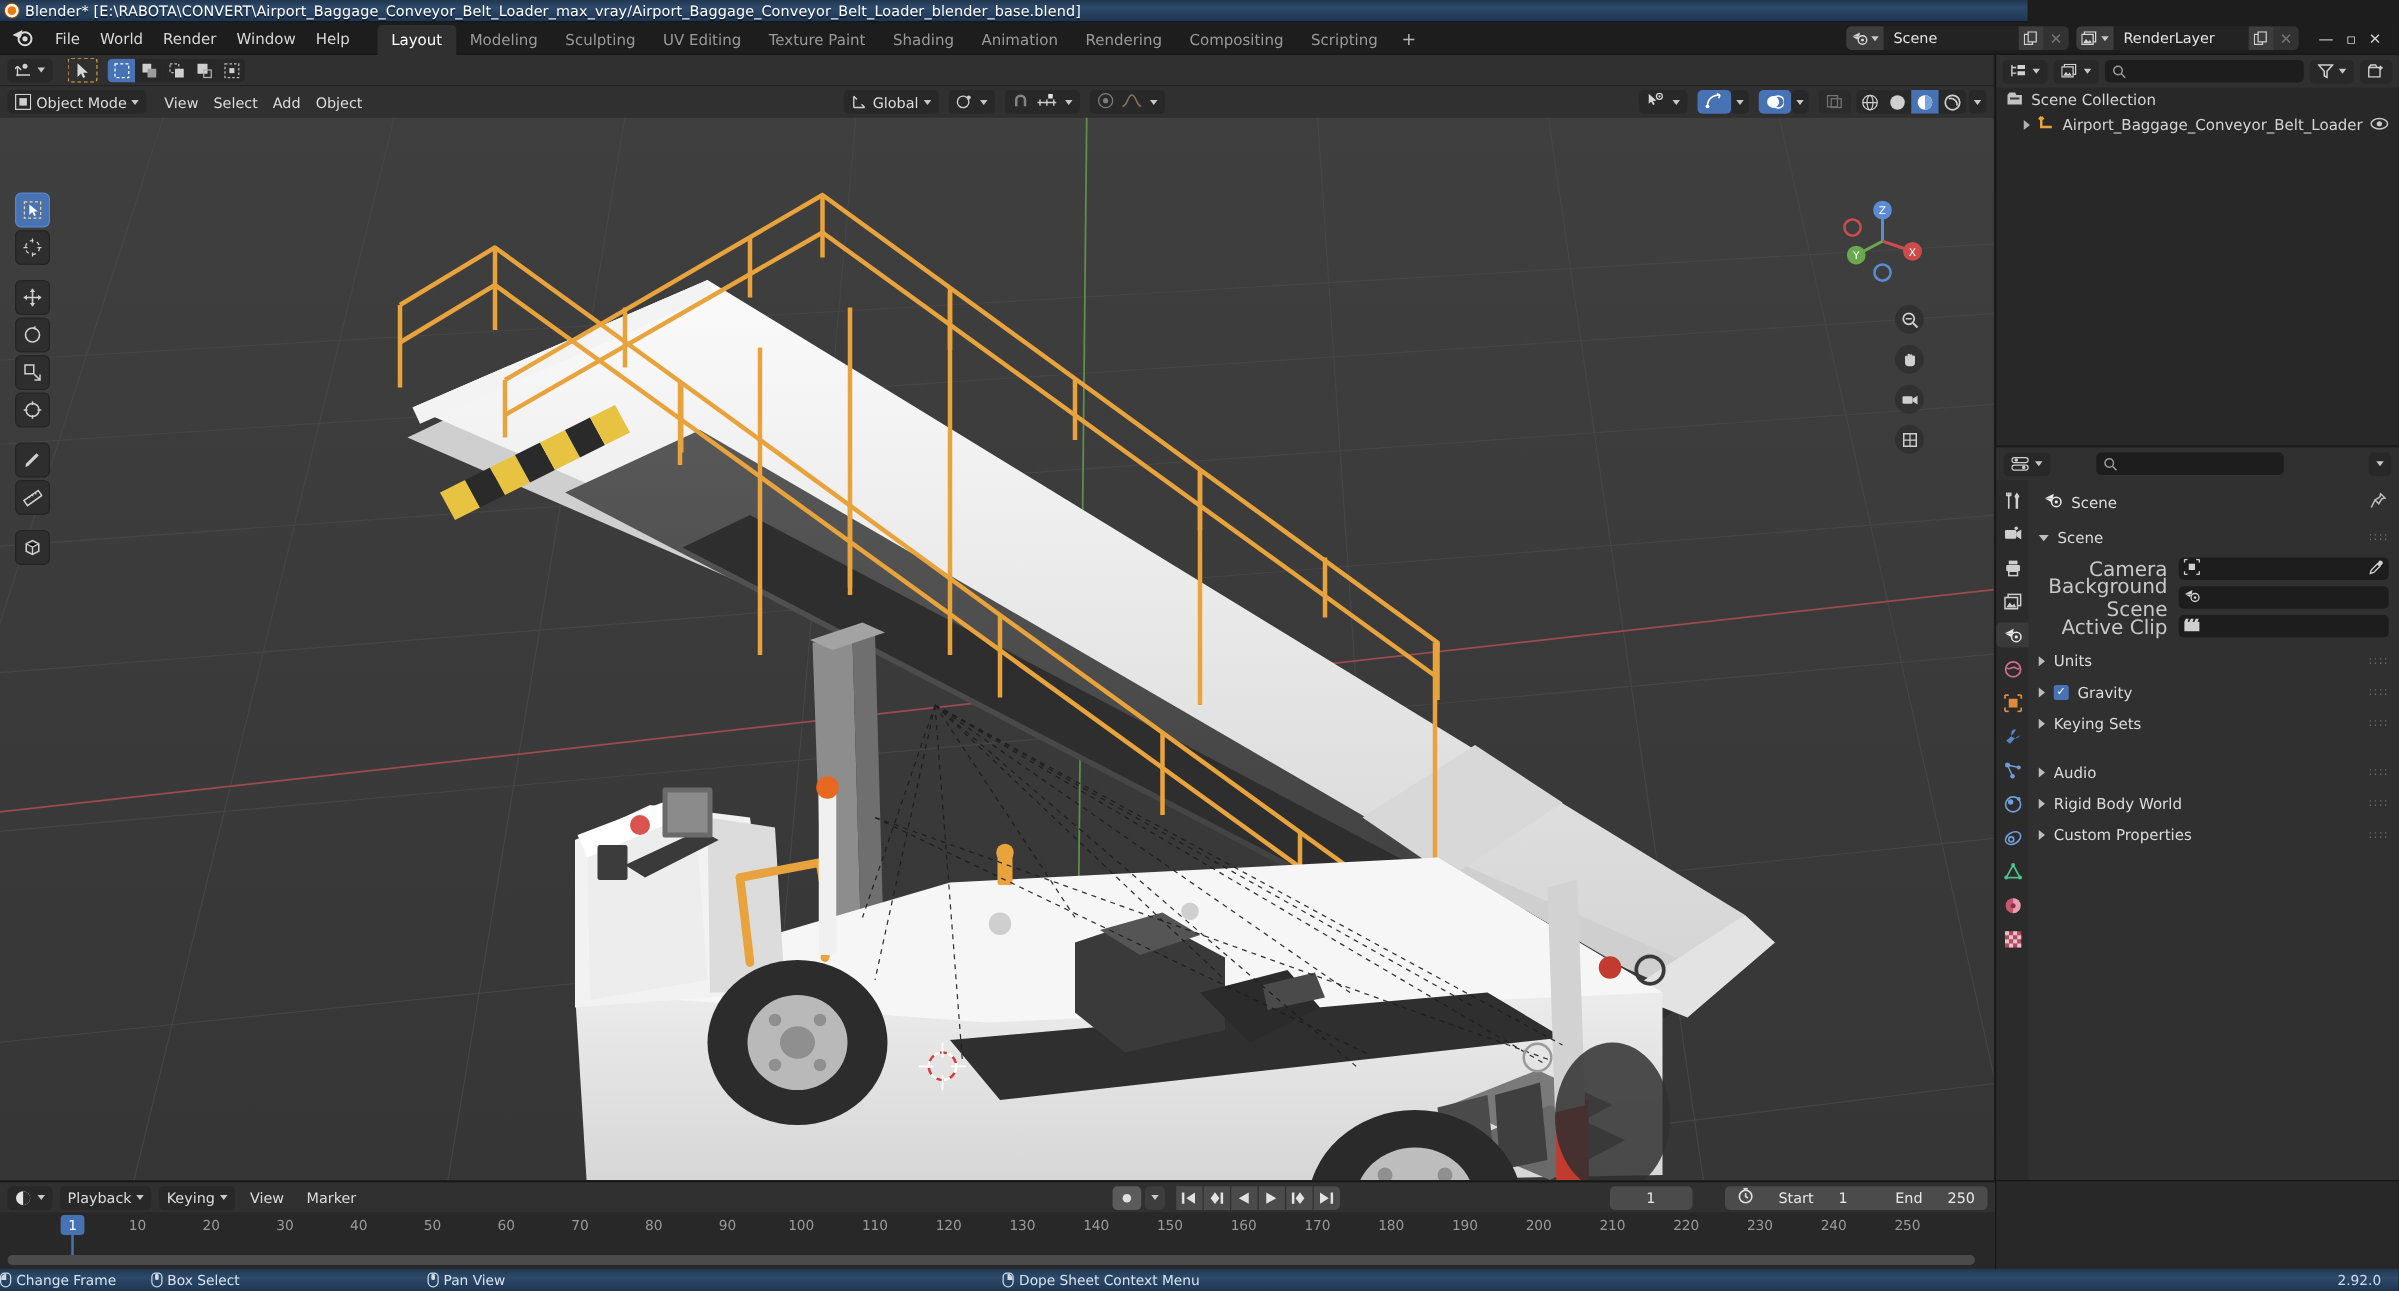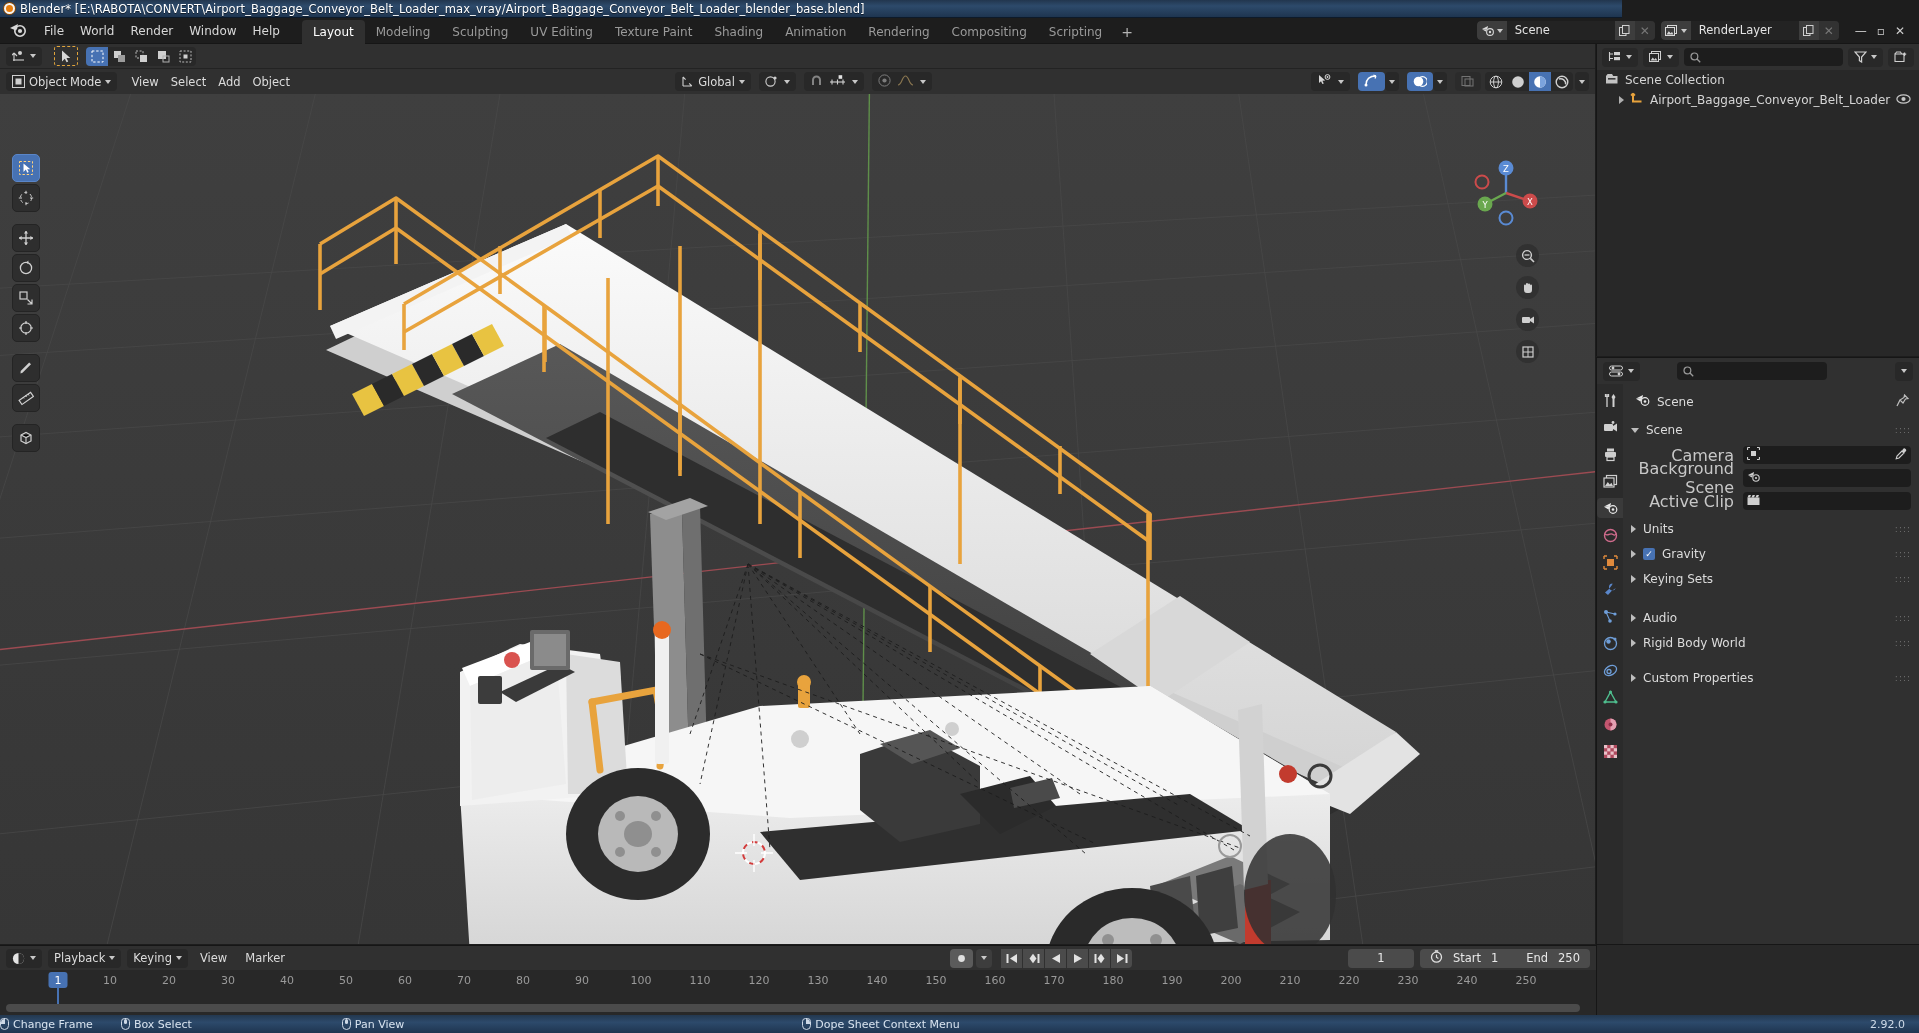--- a/index.html
+++ b/index.html
@@ -1066,21 +1066,21 @@
         <span>Audio</span>
         <span class="dots">::::</span>
       </div>
 
       <div class="panel-hd" style="margin-top:3px;">
         <i class="tri-right"></i>
         <span>Rigid Body World</span>
         <span class="dots">::::</span>
       </div>
 
-      <div class="panel-hd" style="margin-top:13px;">
+      <div class="panel-hd" style="margin-top:3px;">
         <i class="tri-right"></i>
         <span>Custom Properties</span>
         <span class="dots">::::</span>
       </div>
     </div>
   </div>
 
   <div class="timeline">
     <div class="tl-header">
       <span class="hbtn">
@@ -1141,21 +1141,21 @@
         <span class="pbtn">
           <svg width="12" height="11" viewBox="0 0 12 11">
               <path d="M1 1 L1 10 L8 5.5 Z" fill="#e2e2e2"></path>
               <rect x="9.5" y="1" width="2" height="9" fill="#e2e2e2"></rect>
             </svg>
         </span>
       </div>
 
       <div class="tl-fields" style="margin-left:210px;">
         <span class="numfield">1</span>
-        <span class="numfield pair" style="min-width:170px;justify-content:space-between;gap:7px;">
+        <span class="numfield pair" style="min-width:170px;justify-content:flex-end;gap:20px;margin-left:20px;">
           <span>
             <svg width="13" height="13" viewBox="0 0 13 13">
                 <circle cx="6.5" cy="7.2" r="5" fill="none" stroke="#e0e0e0" stroke-width="1.3"></circle>
                 <path d="M6.5 4.4 L6.5 7.2 L8.4 8.4" stroke="#e0e0e0" stroke-width="1.2" fill="none"></path>
                 <path d="M4.8 1 L8.2 1" stroke="#e0e0e0" stroke-width="1.6"></path>
               </svg>
           </span>
           <span>Start</span>
           <span>1</span>
           <span style="margin-left:18px">End</span>

